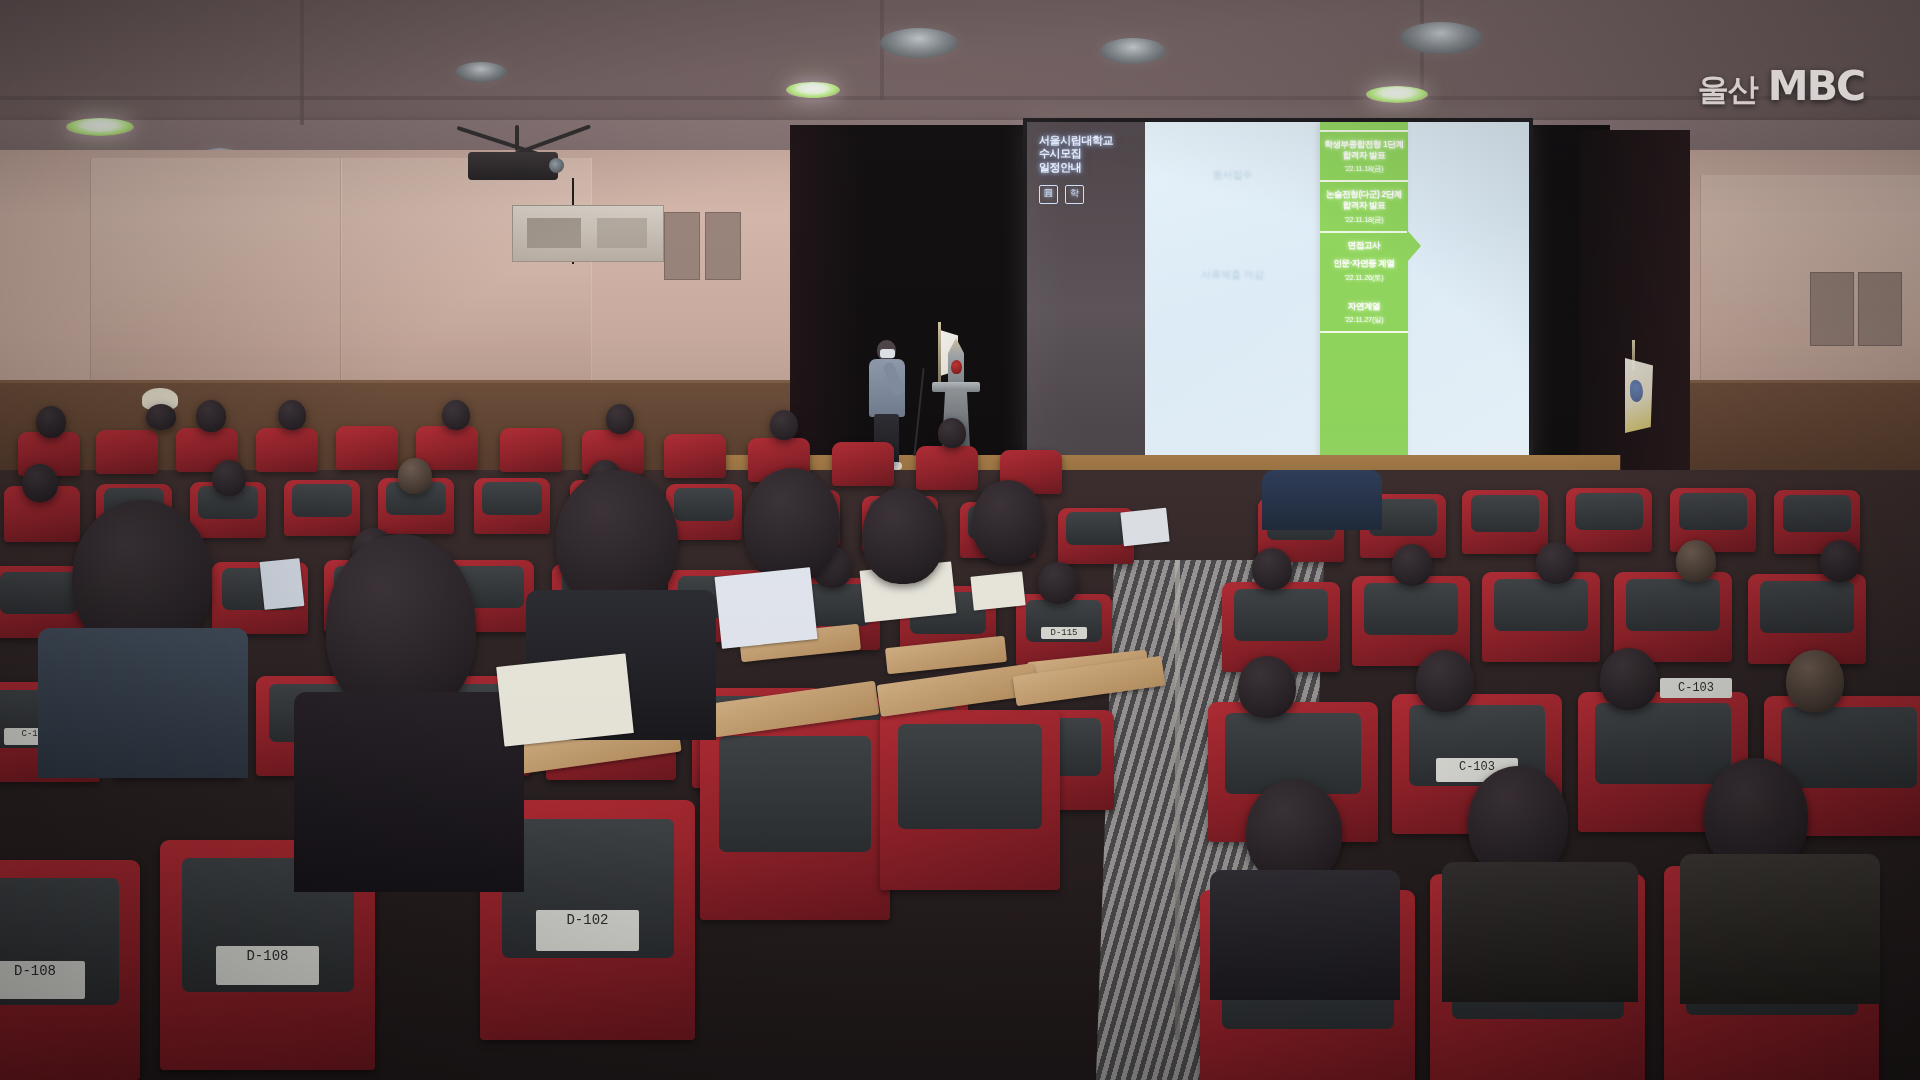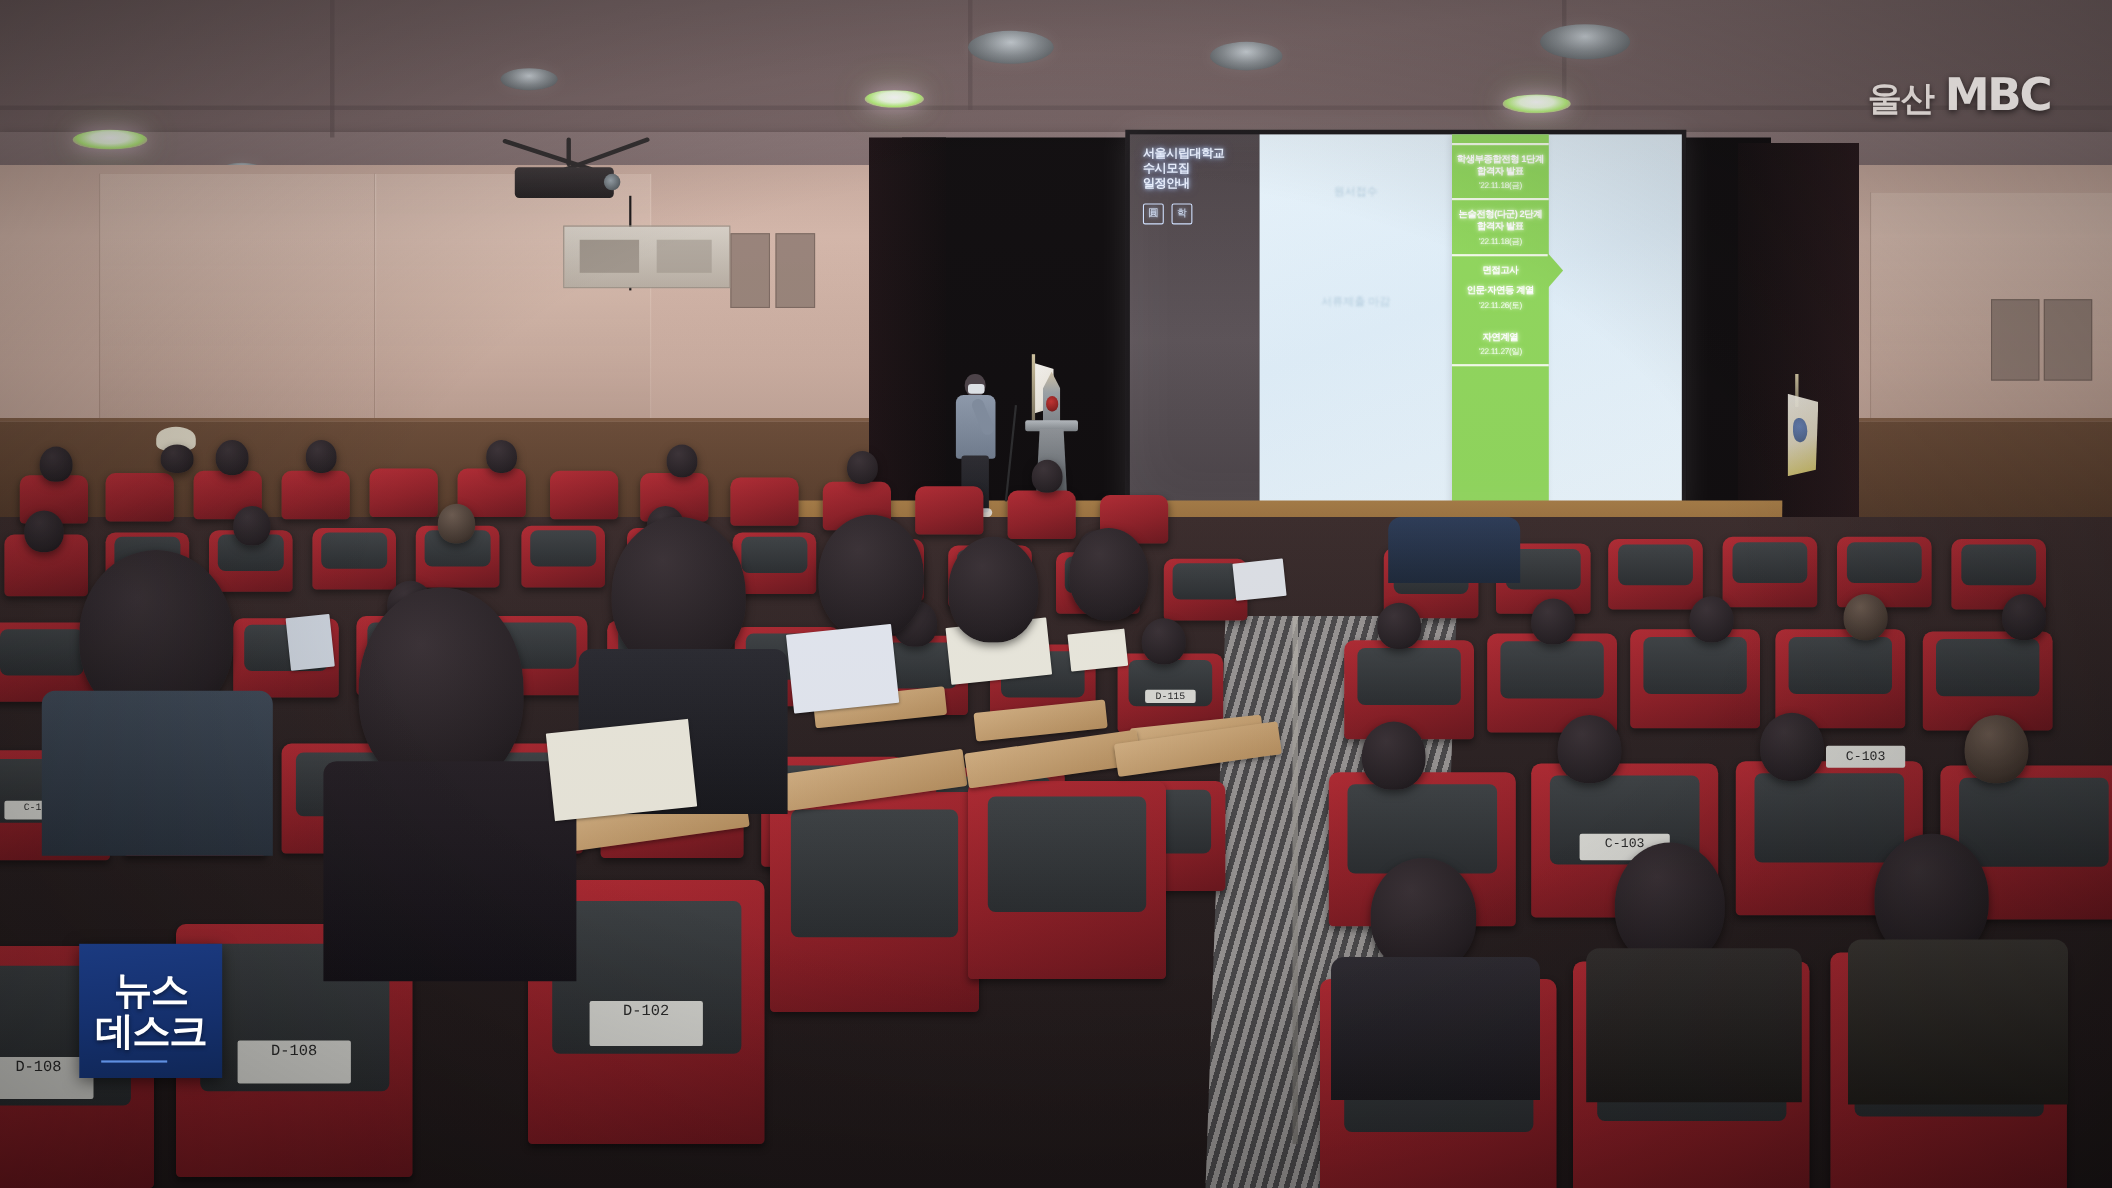--- a/index.html
+++ b/index.html
@@ -1003,19 +1003,14 @@
   </div>
 
   <div class="scan-soft"></div>
   <div class="vignette"></div>
 
   <div class="watermark">
     <span class="wm-region">울산</span>
     <span class="wm-network">MBC</span>
   </div>
 
-  <div class="bug">
-    <div class="bug-line">뉴스</div>
-    <div class="bug-line">데스크</div>
-    <div class="bug-underline"></div>
-  </div>
 
 </div>
 
 </body></html>

